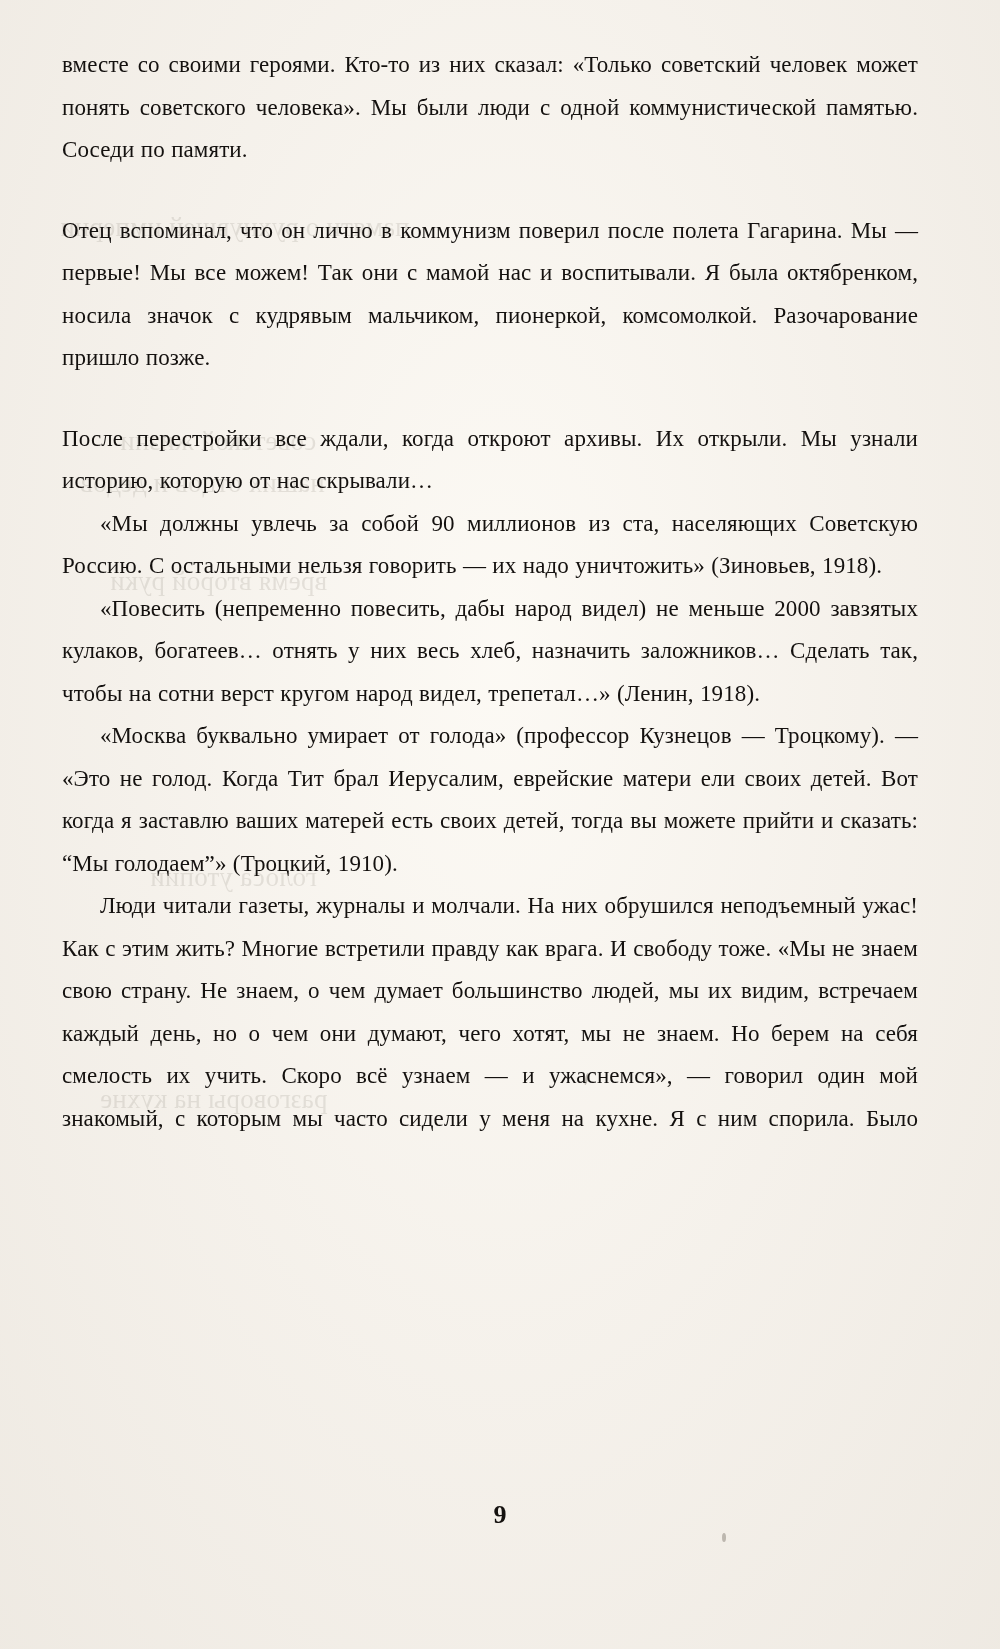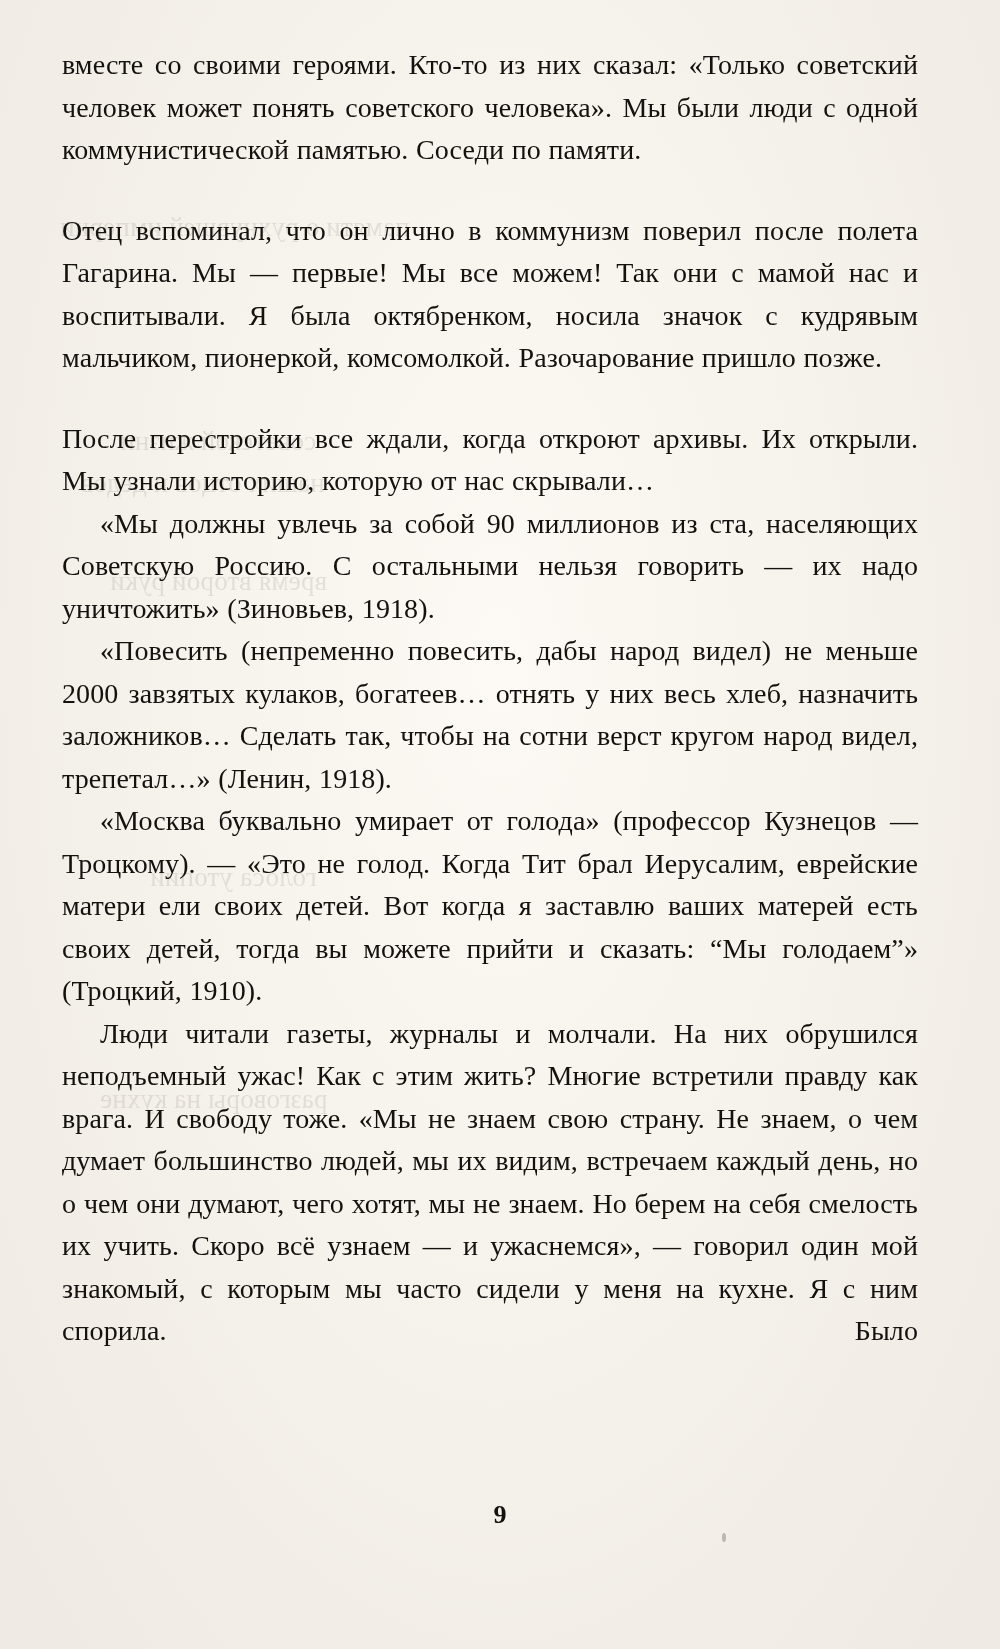--- a/index.html
+++ b/index.html
@@ -29,21 +29,21 @@
       radial-gradient(ellipse at 50% 40%, rgba(255,253,248,0.75) 0%, rgba(246,242,235,0.25) 55%, rgba(228,222,212,0.35) 100%);
     pointer-events: none;
   }
   .text-column {
     position: absolute;
     left: 62px;
     top: 44px;
     width: 856px;
     text-align: justify;
     color: #14110f;
-    font-size: 28px;
+    font-size: 23px;
     line-height: 42.5px;
     letter-spacing: 0.1px;
     word-spacing: 0.5px;
   }
   p {
     margin: 0;
   }
   p.para-cont {
     text-indent: 0;
   }

